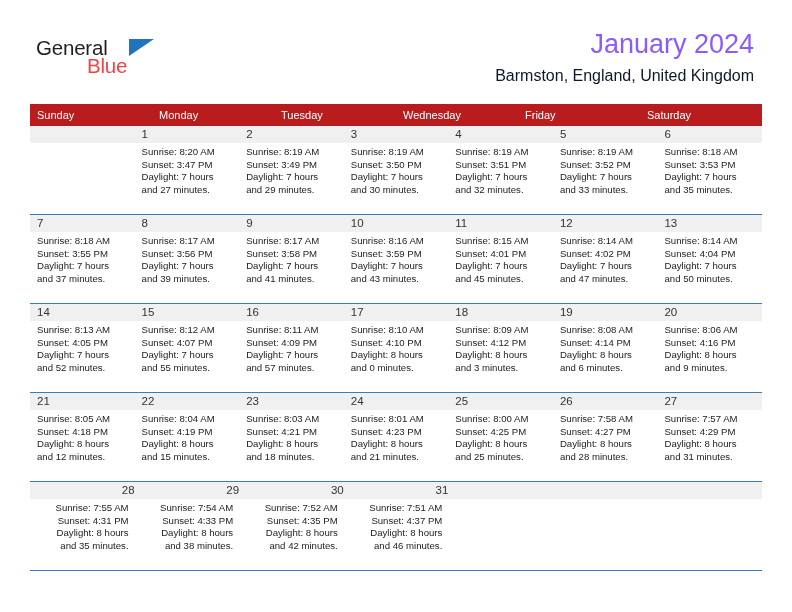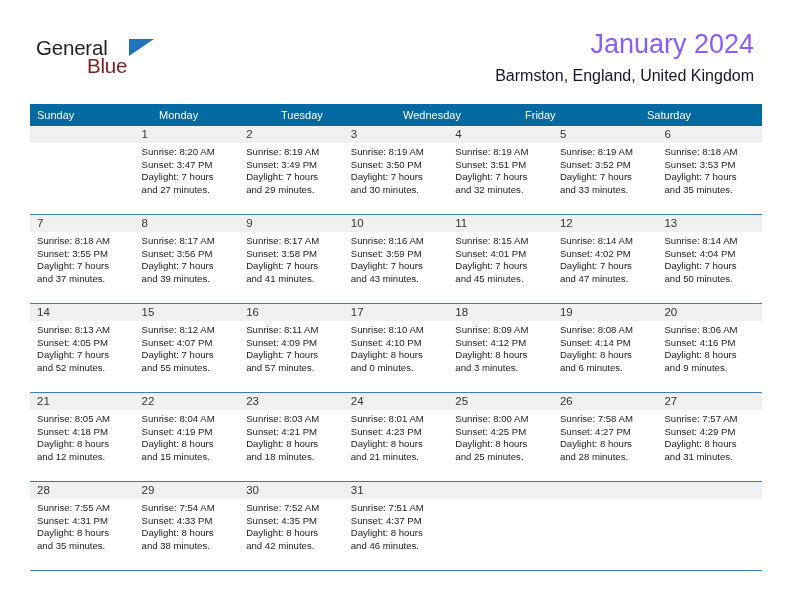--- a/index.html
+++ b/index.html
@@ -44,21 +44,21 @@
     letter-spacing: -0.2px;
     color: #231f20;
     font-family: "Liberation Sans", sans-serif;
   }
   .brand-blue {
     position: absolute;
     left: 51px;
     top: 18px;
     font-size: 20.5px;
     letter-spacing: -0.2px;
-    color: #7f1d1d;
+    color: #ef4444;
     font-family: "Liberation Sans", sans-serif;
   }
   .brand-triangle {
     position: absolute;
     left: 93px;
     top: 3px;
     width: 0;
     height: 0;
     border-top: 17px solid #1f74bd;
     border-right: 25px solid transparent;
@@ -87,41 +87,42 @@
 
   
   .calendar {
     position: absolute;
     left: 30px;
     top: 104px;
     width: 732px;
   }
   .weekdays {
     display: flex;
-    background: #0369a1;
+    background: #b91c1c;
     height: 22px;
   }
   .weekday {
     flex: 1 1 0;
     color: #ffffff;
     font-size: 11px;
     line-height: 22px;
     padding-left: 7px;
     box-sizing: border-box;
     white-space: nowrap;
   }
 
   .week {
     display: flex;
     position: relative;
     border-bottom: 1.2px solid #3a7cbe;
     height: 88px;
   }
   .week:last-child {
     border-bottom: 1.2px solid #3a7cbe;
+    text-align: right;
   }
   .day {
     flex: 1 1 0;
     box-sizing: border-box;
     position: relative;
     height: 88px;
     background: #ffffff;
   }
   .day-num-row {
     height: 17px;

